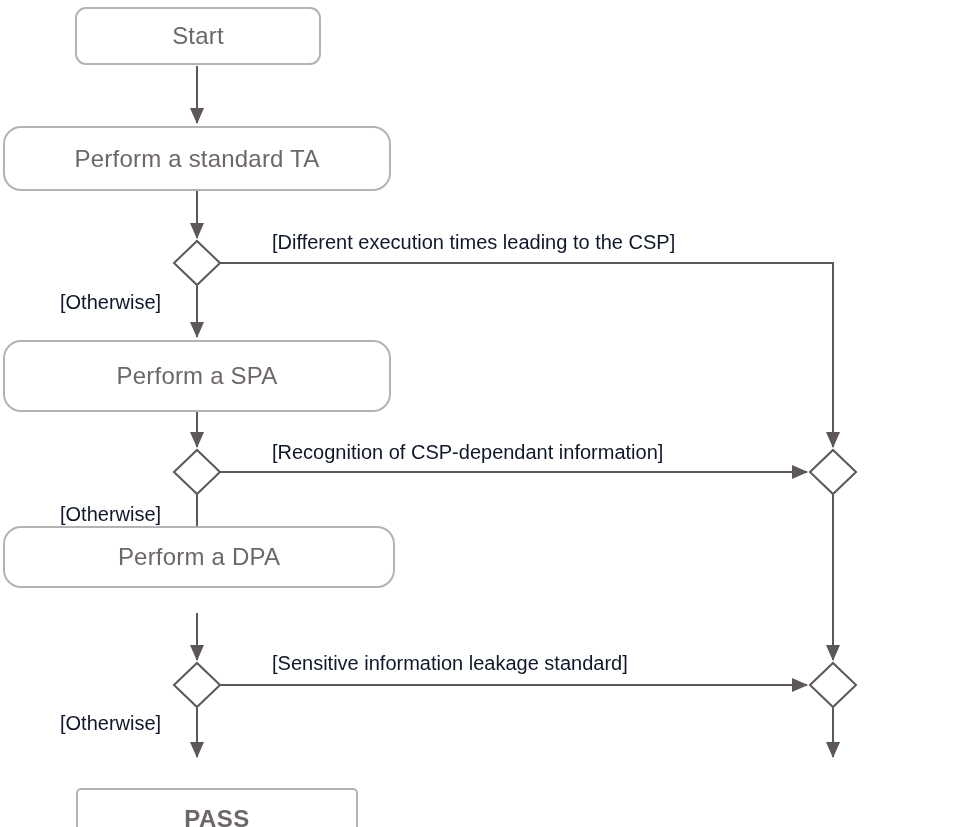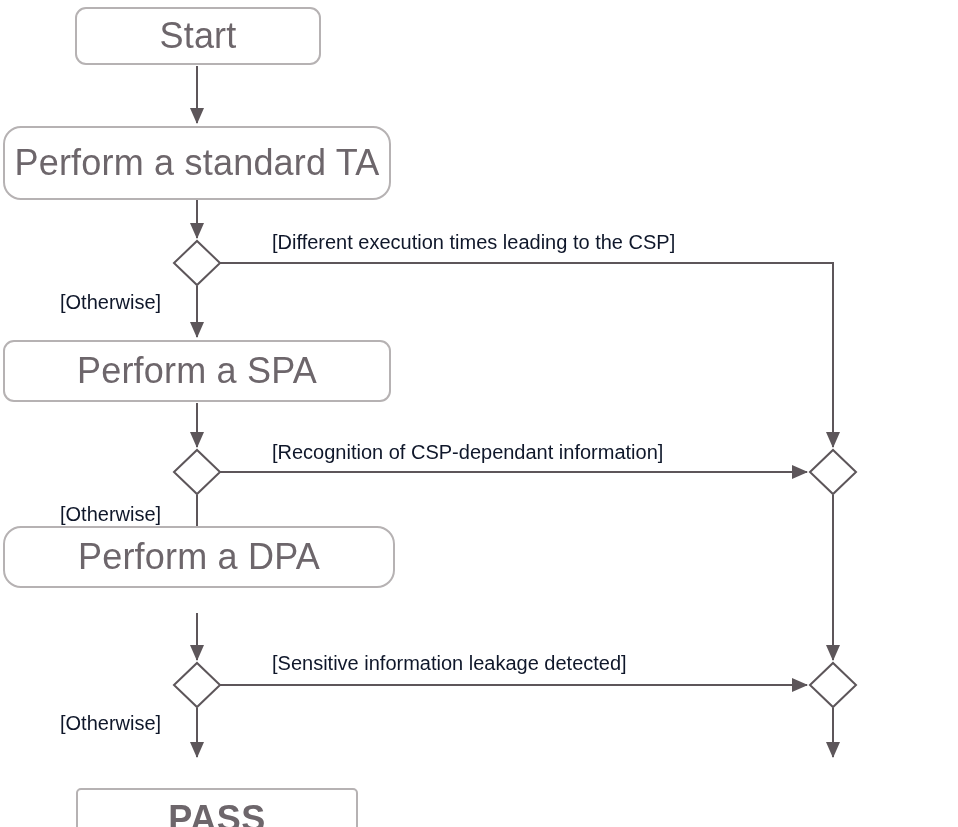--- a/index.html
+++ b/index.html
@@ -24,34 +24,34 @@
   }
   .node {
     position: absolute;
     box-sizing: border-box;
     border: 2px solid #b6b2b3;
     background: #ffffff;
     color: #6d666b;
     display: flex;
     align-items: center;
     justify-content: center;
-    font-size: 36px;
+    font-size: 24px;
     letter-spacing: 0.2px;
   }
   .node.start {
     left: 75px; top: 7px; width: 246px; height: 58px;
     border-radius: 11px;
   }
   .node.ta {
-    left: 3px; top: 126px; width: 388px; height: 74px;
+    left: 3px; top: 126px; width: 388px; height: 65px;
     border-radius: 18px;
   }
   .node.spa {
-    left: 3px; top: 340px; width: 388px; height: 62px;
-    border-radius: 11px;
+    left: 3px; top: 340px; width: 388px; height: 72px;
+    border-radius: 18px;
   }
   .node.dpa {
     left: 3px; top: 526px; width: 392px; height: 62px;
     border-radius: 18px;
   }
   .node.terminal {
     border-radius: 5px;
     font-weight: bold;
     color: #6d666b;
     letter-spacing: 0.5px;
@@ -127,17 +127,17 @@
 
 
   <div class="edge-label lbl-diff">[Different execution times leading to the CSP]</div>
 
   <div class="edge-label lbl-otherwise-1">[Otherwise]</div>
 
   <div class="edge-label lbl-recog">[Recognition of CSP-dependant information]</div>
 
   <div class="edge-label lbl-otherwise-2">[Otherwise]</div>
 
-  <div class="edge-label lbl-sens">[Sensitive information leakage detected]</div>
+  <div class="edge-label lbl-sens">[Sensitive information leakage standard]</div>
 
   <div class="edge-label lbl-otherwise-3">[Otherwise]</div>
 
 </div>
 
 </body></html>

